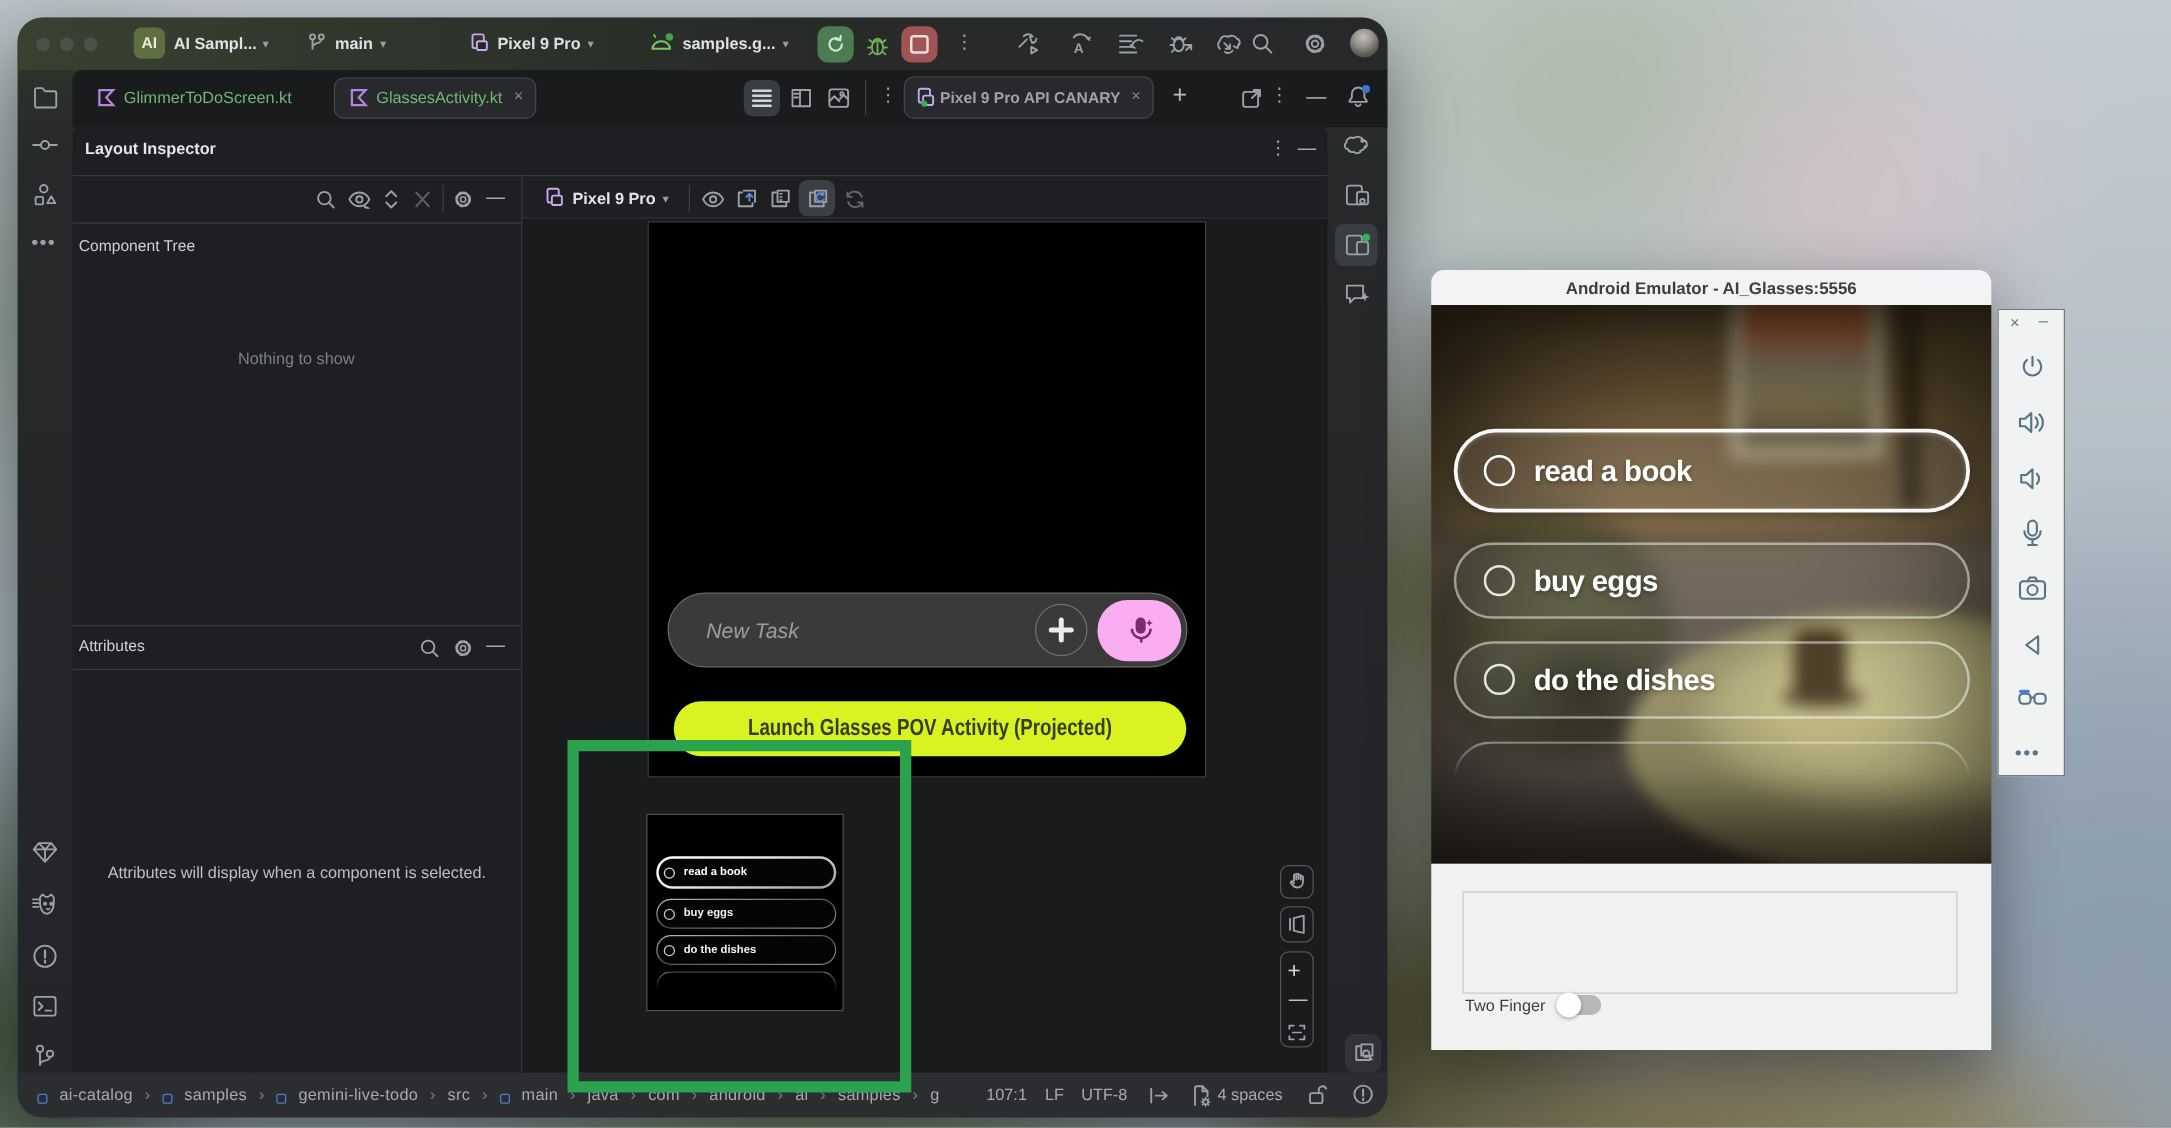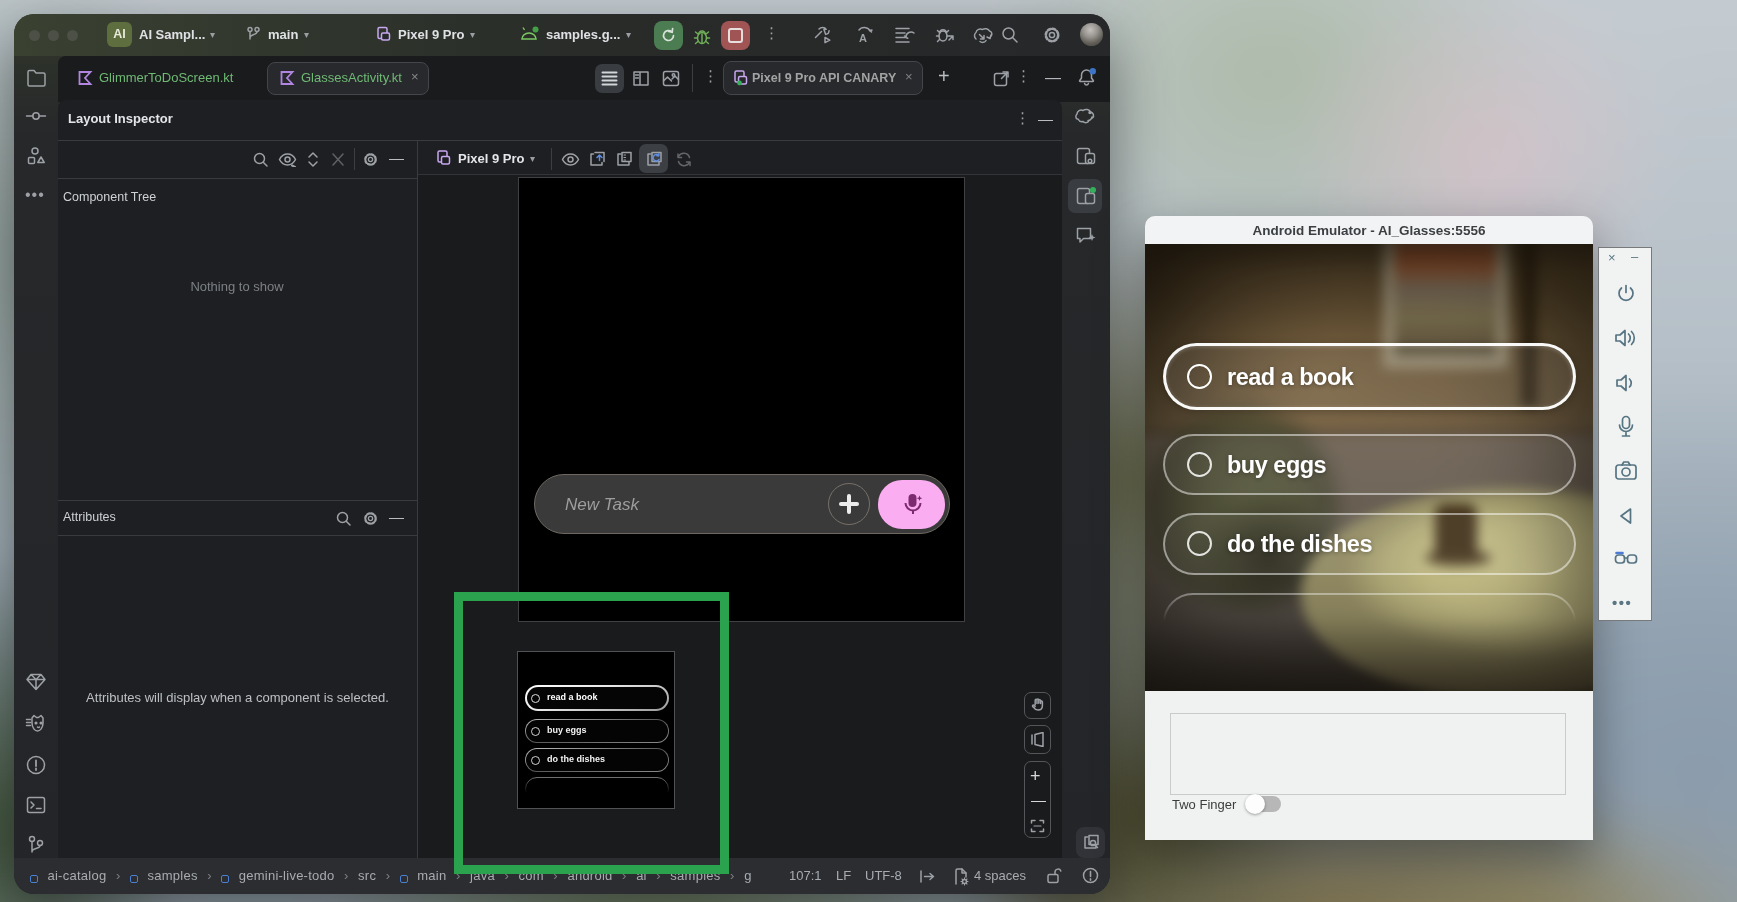--- a/index.html
+++ b/index.html
@@ -353,20 +353,23 @@
         <div class="abs" style="left:309px;top:305px;width:42px;height:42px;border-radius:50%;border:1.3px solid #76706a;"></div>
         <div class="abs" style="left:320px;top:324.3px;width:20px;height:3.6px;background:#ececec;border-radius:2px;"></div>
         <div class="abs" style="left:328.2px;top:316px;width:3.6px;height:20px;background:#ececec;border-radius:2px;"></div>
         <div class="abs" style="left:359px;top:302px;width:67px;height:48.5px;border-radius:24px;background:#fbadf2;"></div>
         <svg class="abs" style="left:383px;top:314px" width="22" height="24" viewBox="0 0 22 24">
             <rect x="6.5" y="2" width="8" height="13" rx="4" fill="#7c2b70"></rect>
             <path d="M3.5 11 a7.5 7.5 0 0 0 15 0" fill="none" stroke="#7c2b70" stroke-width="2"></path>
             <path d="M11 18.5 V22" stroke="#7c2b70" stroke-width="2"></path>
             <path d="M17.5 3.5 l.8 2 2 .8 -2 .8 -.8 2 -.8-2 -2-.8 2-.8 z" fill="#7c2b70" stroke="none"></path>
           </svg>
+        <div class="abs" style="left:20px;top:383px;width:410px;height:44px;border-radius:22px;background:#d8f321;">
+            <div style="width:410px;text-align:center;color:#3a3d20;font-size:15px;font-weight:700;letter-spacing:0;line-height:44px;transform:scaleY(1.25);">Launch Glasses POV Activity (Projected)</div>
+          </div>
       </div>
 
       <div class="abs" style="left:459px;top:551px;width:158px;height:158px;background:#000;border:1px solid #515256;">
         <div class="abs" style="left:7px;top:33px;width:144px;height:26px;border-radius:13px;background:linear-gradient(160deg,#ffffff 0%,#e8e8e8 40%,#9a9a9a 100%);">
             <div style="position:absolute;inset:1.6px;border-radius:12px;background:#050505;"></div>
           </div>
         <div class="abs" style="left:13px;top:41.5px;width:9px;height:9px;border-radius:50%;border:1.5px solid #ddd;"></div>
         <div class="abs" style="left:29px;top:40px;color:#fff;font-size:9px;font-weight:700;">read a book</div>
         <div class="abs" style="left:7px;top:67px;width:144px;height:24px;border-radius:12px;background:linear-gradient(170deg,rgba(255,255,255,.75) 0%,rgba(255,255,255,.35) 50%,rgba(255,255,255,.55) 100%);">
             <div style="position:absolute;inset:1px;border-radius:11px;background:#040404;"></div>

